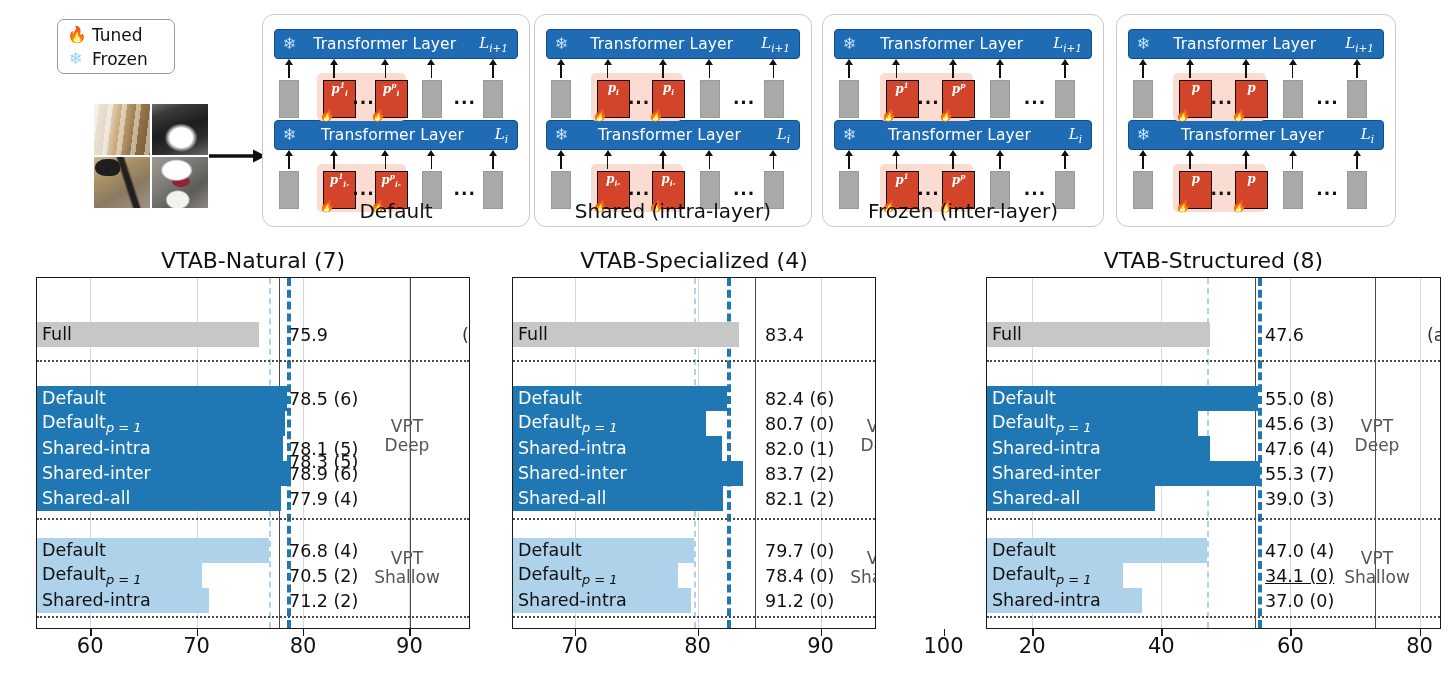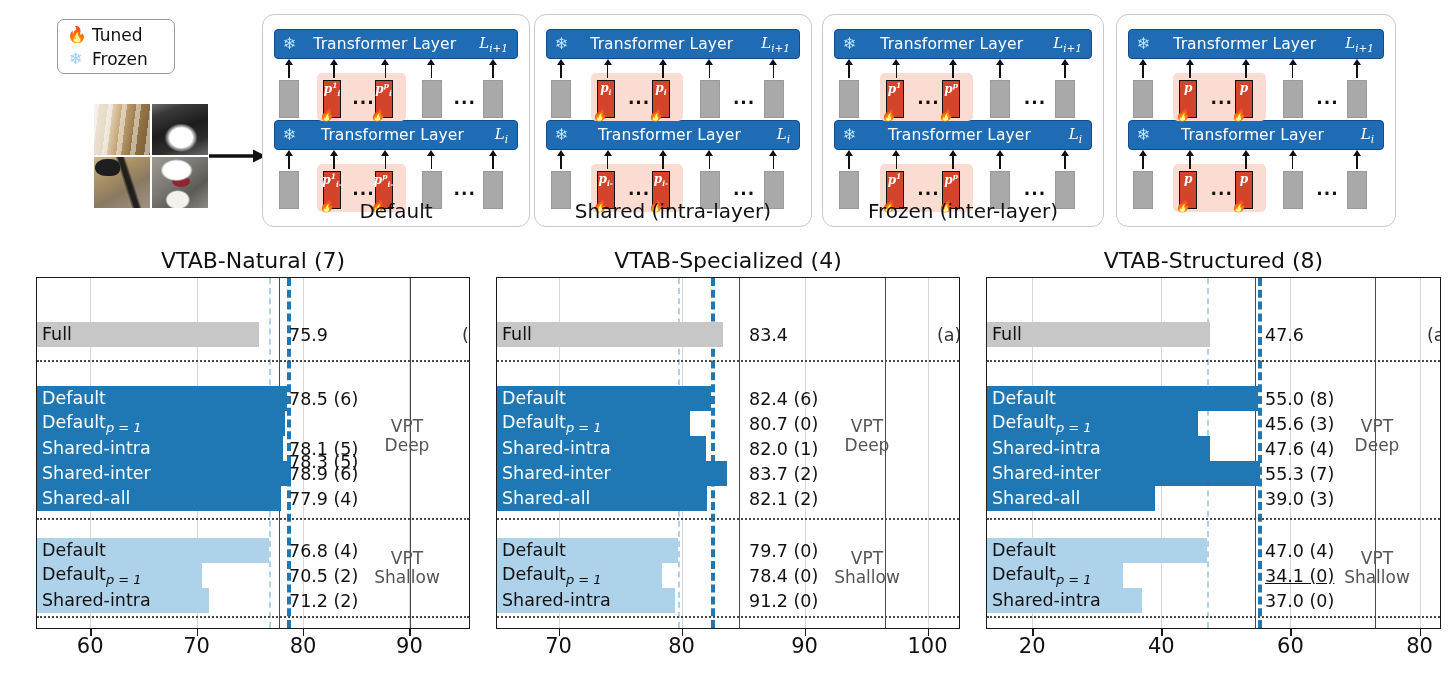--- a/index.html
+++ b/index.html
@@ -94,21 +94,21 @@
   .ar:after{
     content:"";position:absolute;top:-5px;left:-3.2px;
     border-left:4.2px solid transparent;border-right:4.2px solid transparent;
     border-bottom:6px solid #111;
   }
   .pbox{
     position:absolute;bottom:-1px;height:48px;
     background:#fbdcd3;border-radius:5px;
   }
   .ptok{
-    position:absolute;bottom:2px;width:18px;height:38px;
+    position:absolute;bottom:2px;width:33px;height:38px;
     background:#d2452b;border:1.4px solid #111;box-sizing:border-box;
     display:flex;align-items:flex-start;justify-content:center;
     padding-top:1px;
   }
   .ptok span{
     color:#fff;font-size:12px;font-style:italic;font-weight:bold;
     font-family:"DejaVu Serif","Liberation Serif",serif;line-height:1.05;
     white-space:nowrap;
   }
   .ptok span sup{font-size:7.5px;font-style:italic;}
@@ -472,21 +472,21 @@
       </div>
       <div class="tickmark" style="left:54.20987654320987px;"></div>
       <div class="tick" style="left:54.20987654320987px;">60</div>
       <div class="tickmark" style="left:160.62962962962962px;"></div>
       <div class="tick" style="left:160.62962962962962px;">70</div>
       <div class="tickmark" style="left:267.04938271604937px;"></div>
       <div class="tick" style="left:267.04938271604937px;">80</div>
       <div class="tickmark" style="left:373.4691358024691px;"></div>
       <div class="tick" style="left:373.4691358024691px;">90</div>
     </div>
-    <div class="abs chart" style="left: 496px; width: 464px;">
+    <div class="abs chart" style="left: 512px; width: 364px;">
       <div class="ctitle">VTAB-Specialized (4)</div>
       <div class="plot">
         <div class="gridline" style="left:61.50684931506849px;"></div>
         <div class="gridline" style="left:184.52054794520546px;"></div>
         <div class="gridline" style="left:307.5342465753424px;"></div>
         <div class="gridline" style="left:430.54794520547944px;"></div>
         <div class="vsep" style="left:242px;"></div>
         <div class="vsep" style="left:388px;"></div>
         <div class="vline lite" style="left:180.8301369863014px;"></div>
         <div class="vline" style="left:214.04383561643843px;"></div>

